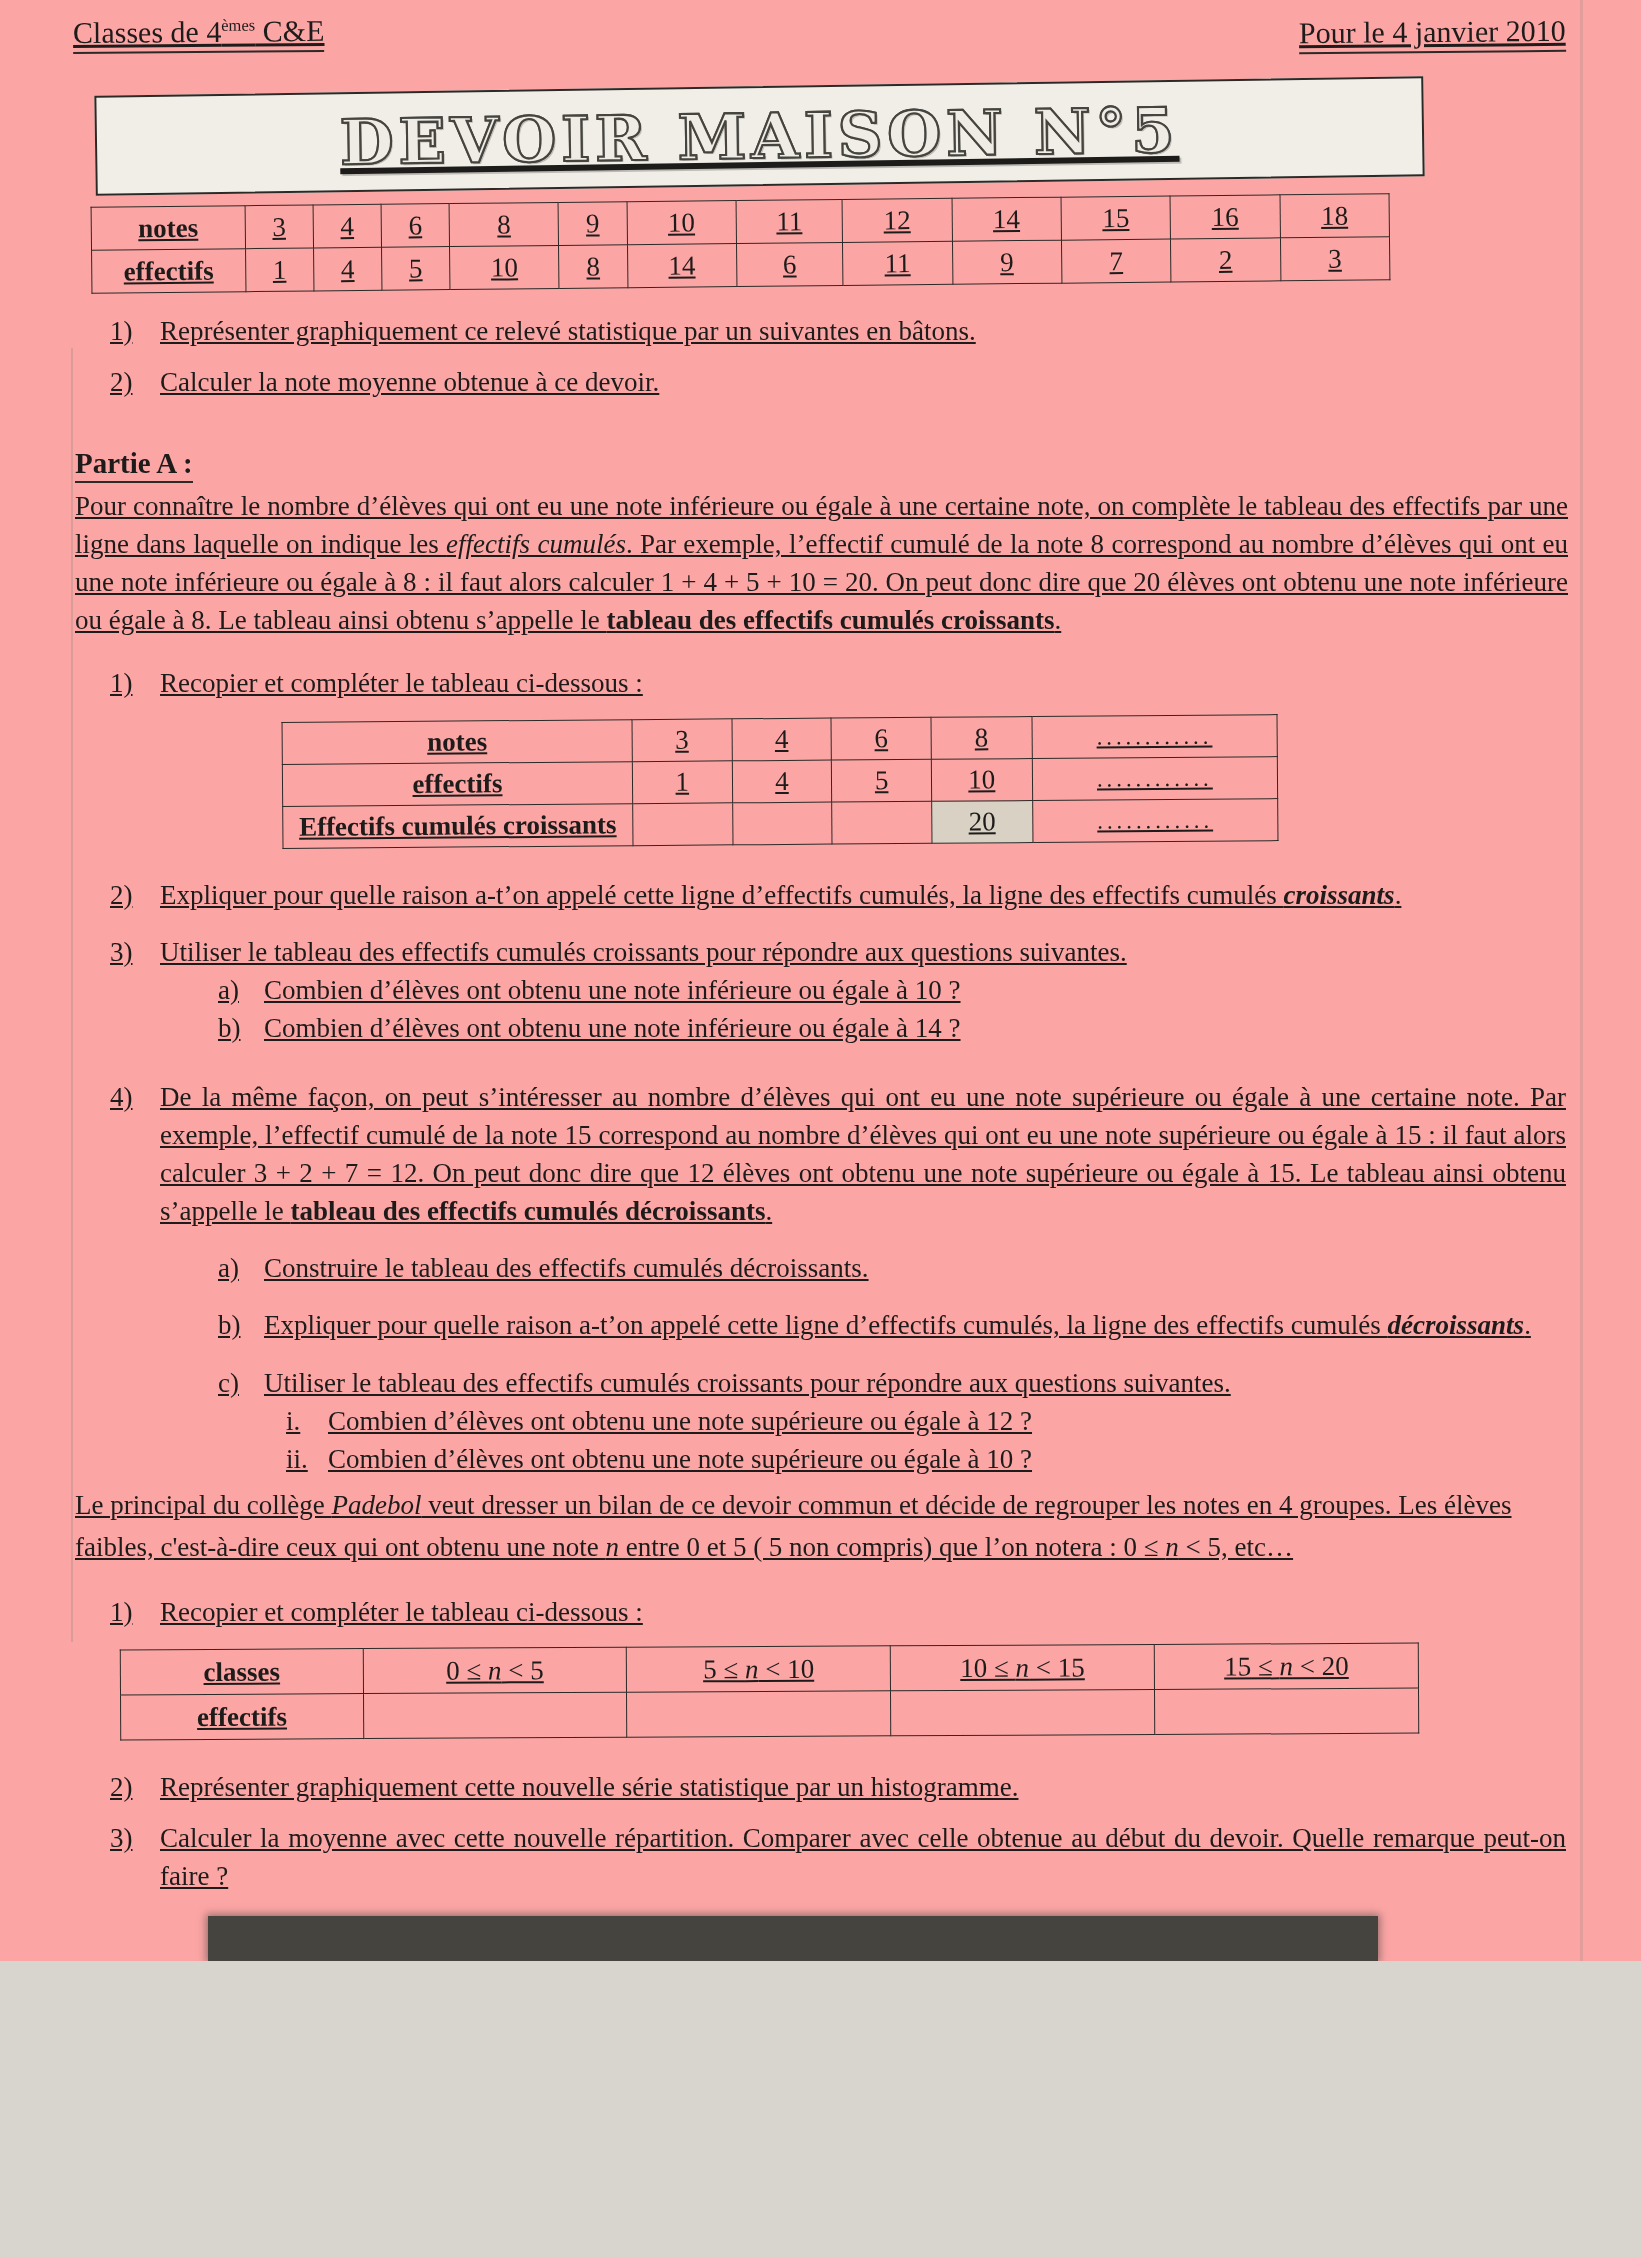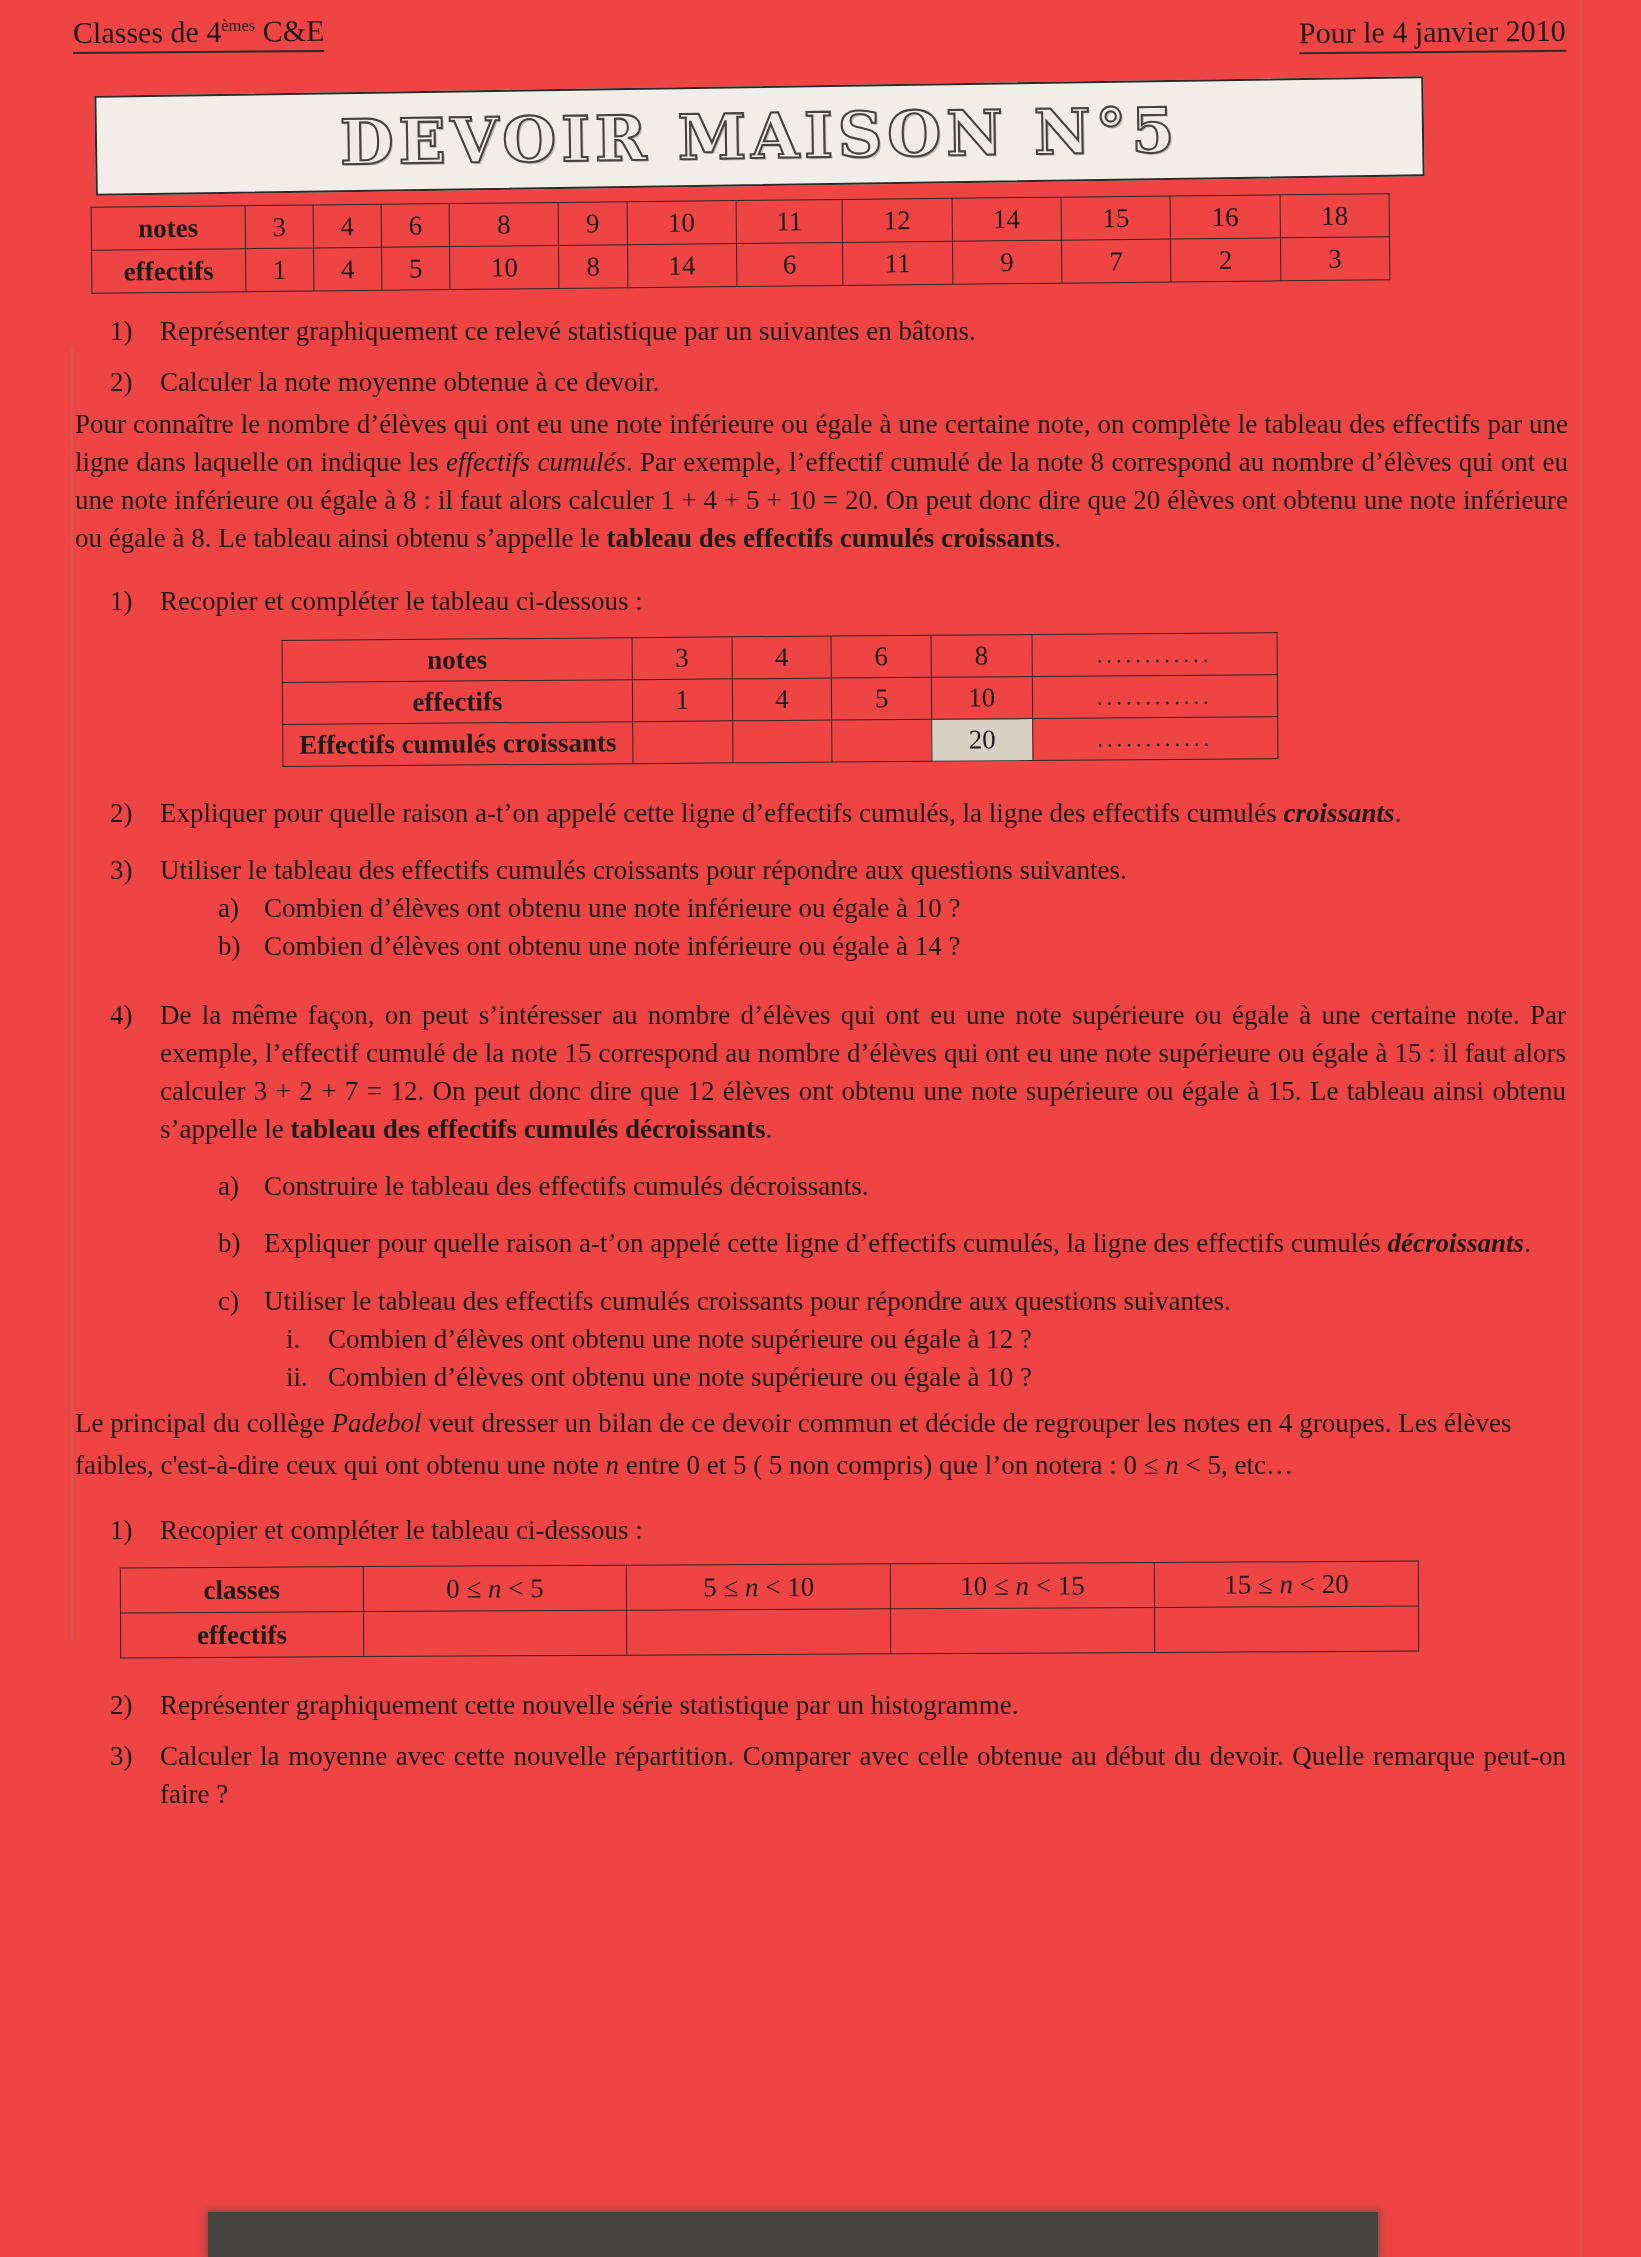--- a/index.html
+++ b/index.html
@@ -1,22 +1,23 @@
 <!DOCTYPE html>
 <html lang="fr"><head>
 <meta charset="utf-8">
 <style>
   html,body{margin:0;padding:0;background:#d8d5cf;}
   .page{
     position:relative;
-    width:1641px;height:2257px;
-    background:#ef4444;
+    width:1641px;height:1961px;
+    background:#fca5a5;
     font-family:"Liberation Serif", serif;
     color:#1d1c1a;
     overflow:hidden;
+    text-decoration:underline;
   }
   
   .scan-line-left{position:absolute;left:71px;top:348px;width:1.9px;height:1294px;background:rgba(140,135,122,0.30);}
   .scan-line-right{position:absolute;left:1580px;top:0;width:2.9px;height:100%;background:rgba(140,135,122,0.22);}
   .scan-bottom-bar{position:absolute;left:208px;bottom:0;width:1170px;height:45px;background:#45443f;box-shadow:0 0 7.7px 1.9px rgba(69,68,63,0.55);}
 
   
   .header{display:flex;justify-content:space-between;align-items:flex-start;padding:15.4px 75px 0 73px;}
   .hdr{font-size:30px;border-bottom:2.9px solid #2b2a27;padding-bottom:1.9px;}
   .hdr-left{transform:rotate(-0.5deg);}
@@ -135,20 +136,21 @@
 
   <div class="item mt26">
     <div class="item-num">1)</div>
     <div class="item-body">Représenter graphiquement ce relevé statistique par un suivantes en bâtons.</div>
   </div>
   <div class="item mt14">
     <div class="item-num">2)</div>
     <div class="item-body">Calculer la note moyenne obtenue à ce devoir.</div>
   </div>
 
+  <h2 class="section-heading mt48"><span>Partie A :</span></h2>
   <p class="para just" style="margin:3.9px 73px 0 75px;"><span>Pour connaître le nombre d’élèves qui ont eu une note inférieure ou égale à une certaine note, on complète le tableau des effectifs par une ligne dans laquelle on indique les </span><i>effectifs cumulés</i><span>. Par exemple, l’effectif cumulé de la note 8 correspond au nombre d’élèves qui ont eu une note inférieure ou égale à 8 : il faut alors calculer 1 + 4 + 5 + 10 = 20. On peut donc dire que 20 élèves ont obtenu une note inférieure ou égale à 8. Le tableau ainsi obtenu s’appelle le </span><span class="bold">tableau des effectifs cumulés croissants</span><span>.</span></p>
 
   <div class="item mt26">
     <div class="item-num">1)</div>
     <div class="item-body">Recopier et compléter le tableau ci-dessous :</div>
   </div>
 
   <table class="t2">
     <tbody>
         <tr>

